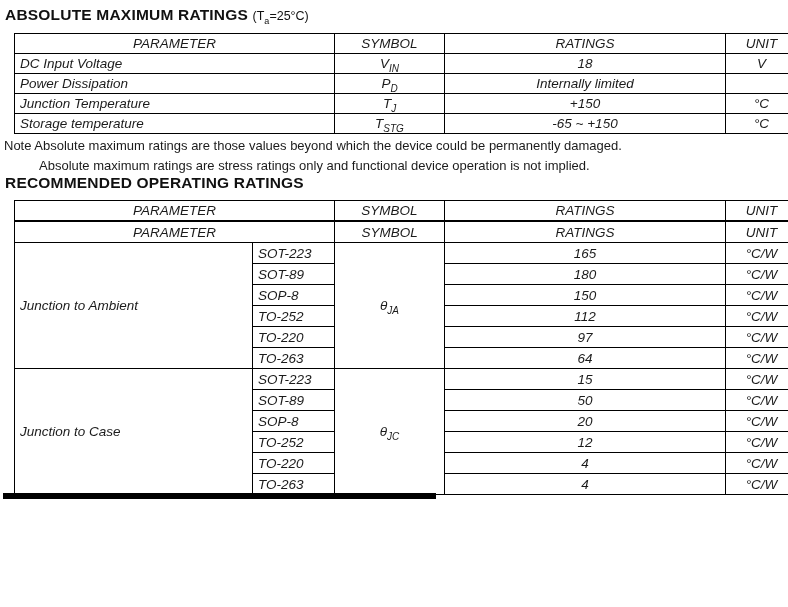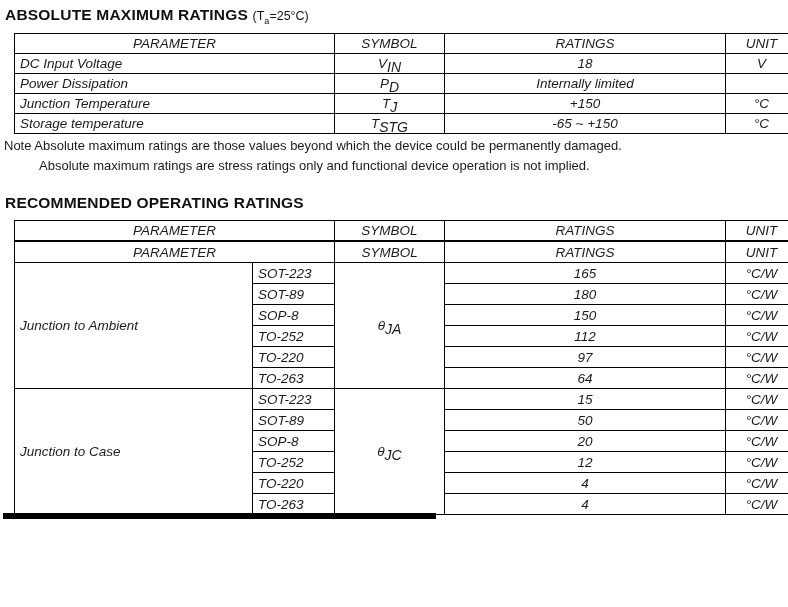--- a/index.html
+++ b/index.html
@@ -15,21 +15,21 @@
     font-size: 15.5px;
     font-weight: 700;
     color: #111;
     margin: 0 0 8px 3px;
     letter-spacing: 0.2px;
     line-height: 18px;
   }
   .sec-title .qualifier { font-weight: 400; font-size: 12.5px; letter-spacing: 0; }
   .sec-title .qualifier sub { font-size: 9px; }
 
-  .mt-note { margin-top: 20px; }
+  .mt-note { }
   .mt-thermal { margin-top: 12px; }
 
   table.t {
     border-collapse: collapse;
     table-layout: fixed;
     width: 783px;
     margin-left: 12px;
     font-style: italic;
   }
   table.t td {
@@ -41,21 +41,21 @@
     white-space: nowrap;
     color: #1b1b1b;
     vertical-align: middle;
   }
   table.t3 td { height: 21px; }
 
   .hdr { text-align: center; }
   .c { text-align: center; }
   .l { text-align: left; }
 
-  sub { font-size: 14px; line-height: 0; }
+  sub { font-size: 10px; line-height: 0; }
 
   .note { font-size: 13px; line-height: 17px; margin: 3px 0 0 2px; color: #1b1b1b; }
   .note-indent { margin-left: 37px; }
 
   .bottom-bar {
     width: 433px;
     height: 6px;
     background: #000;
     margin-left: 1px;
     margin-top: -2px;

